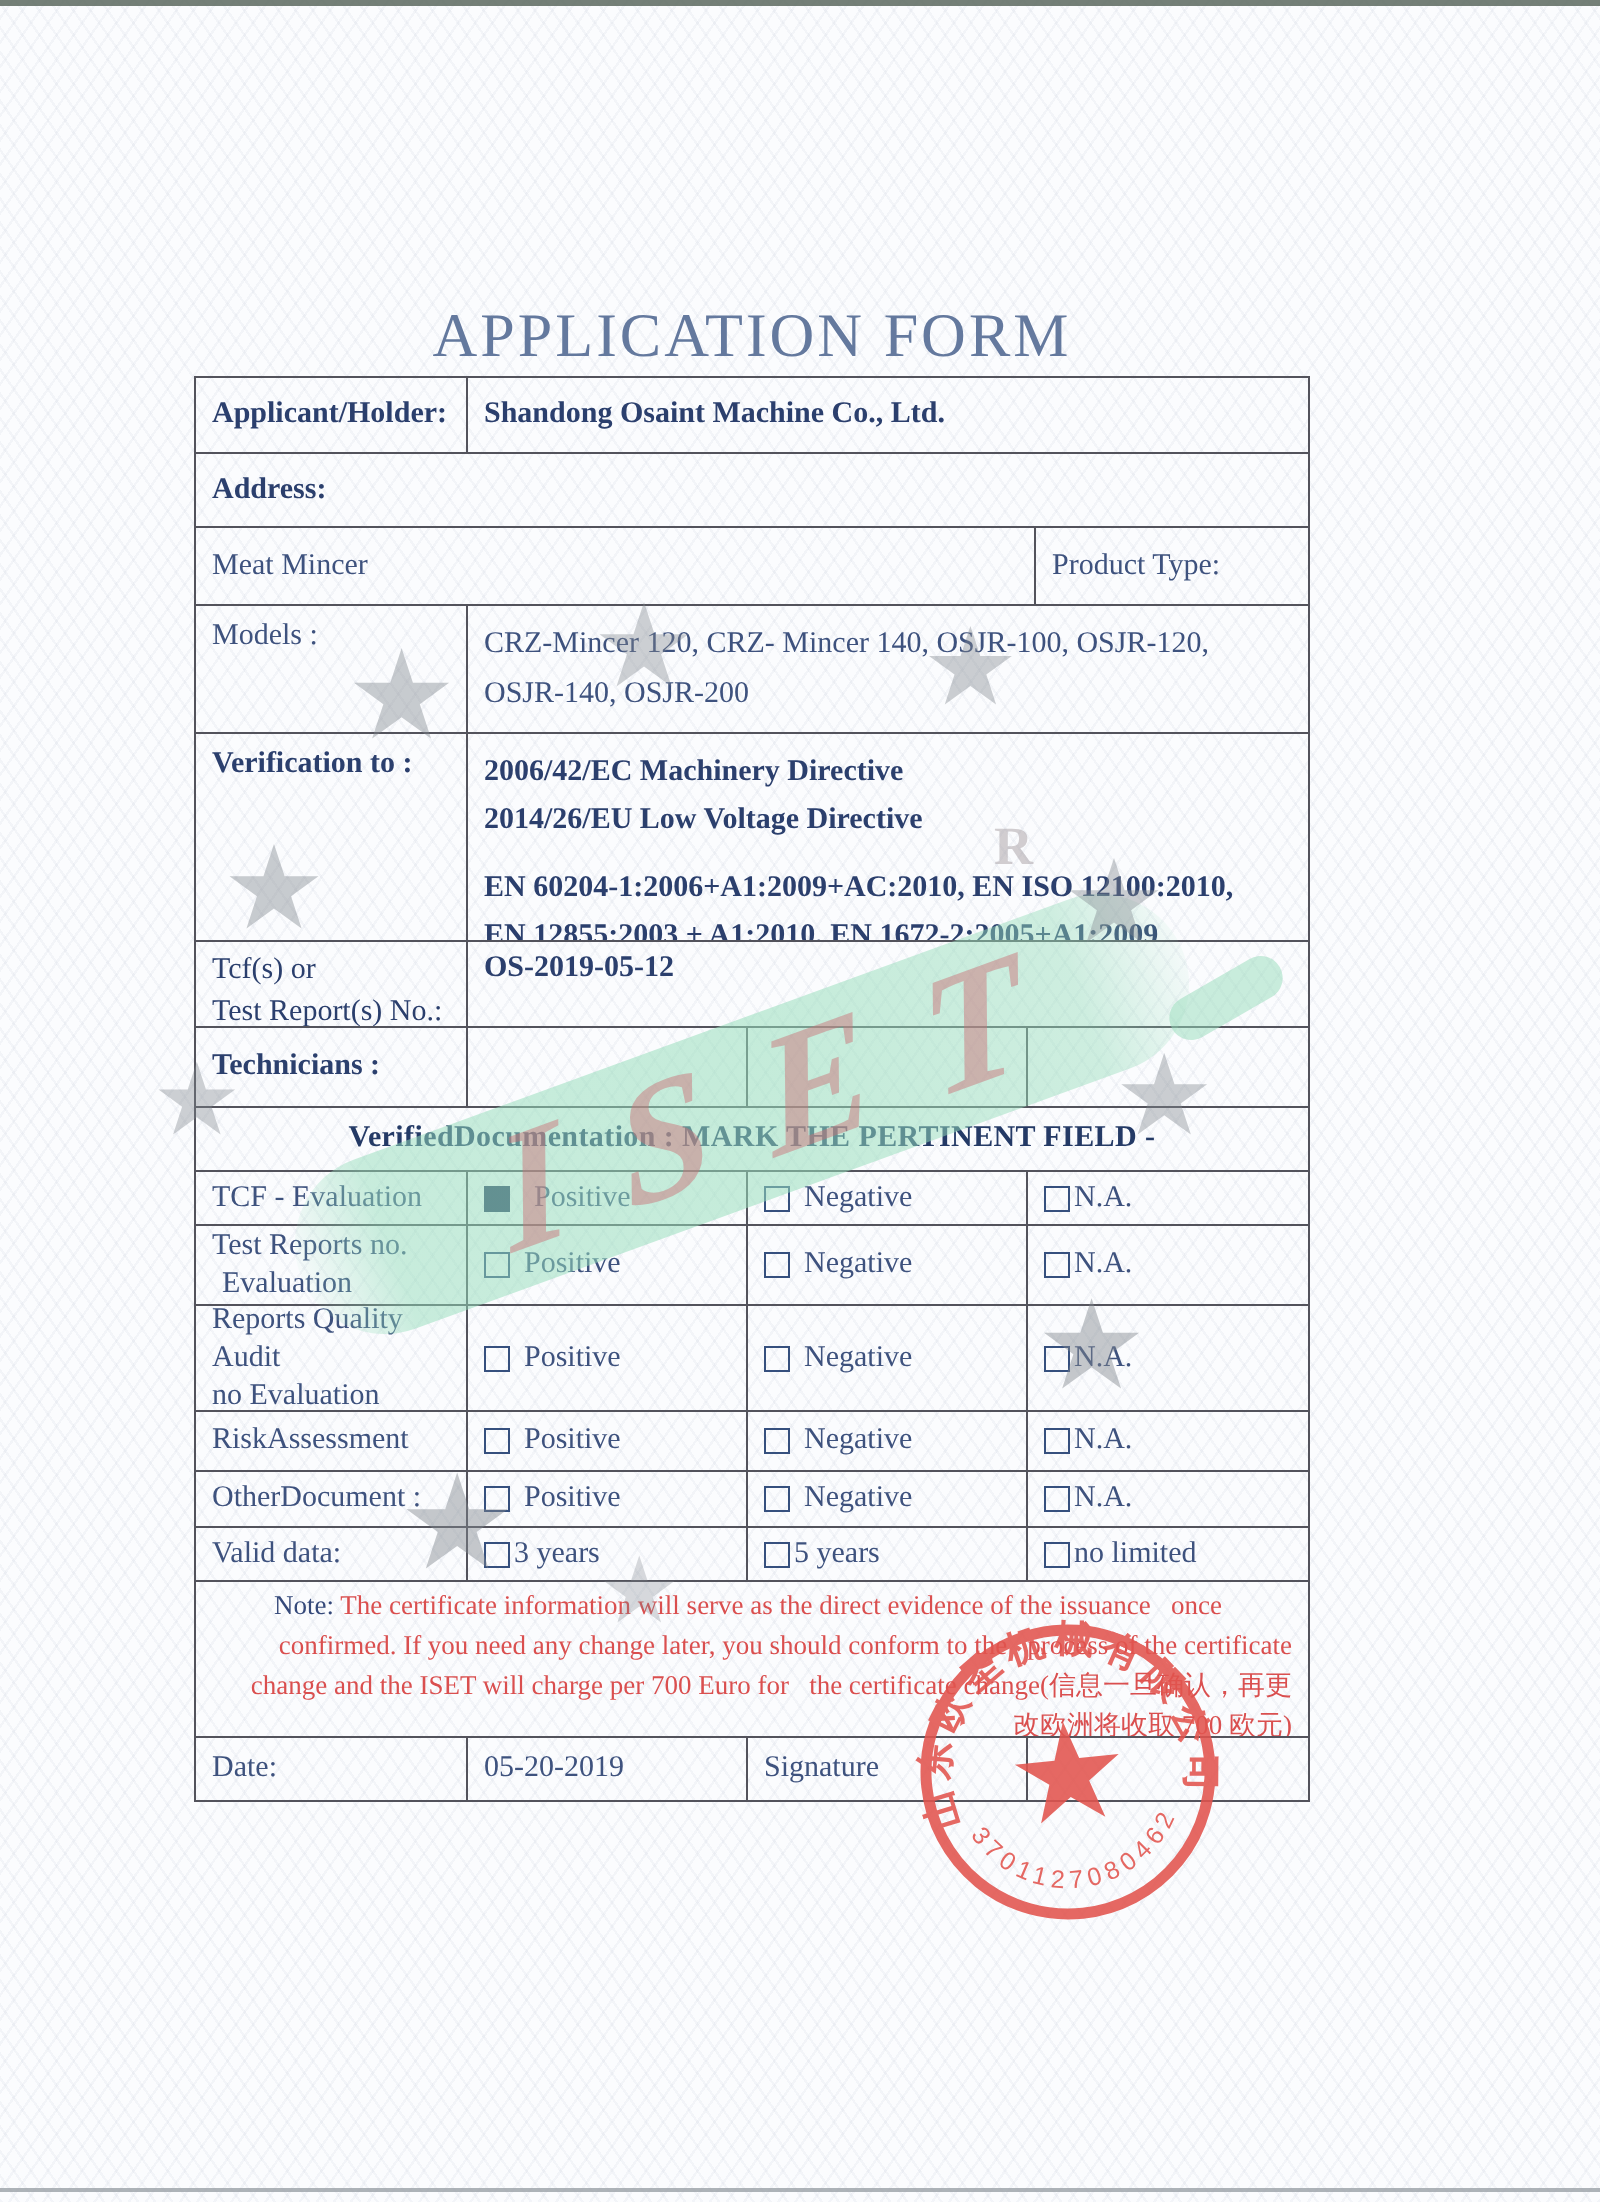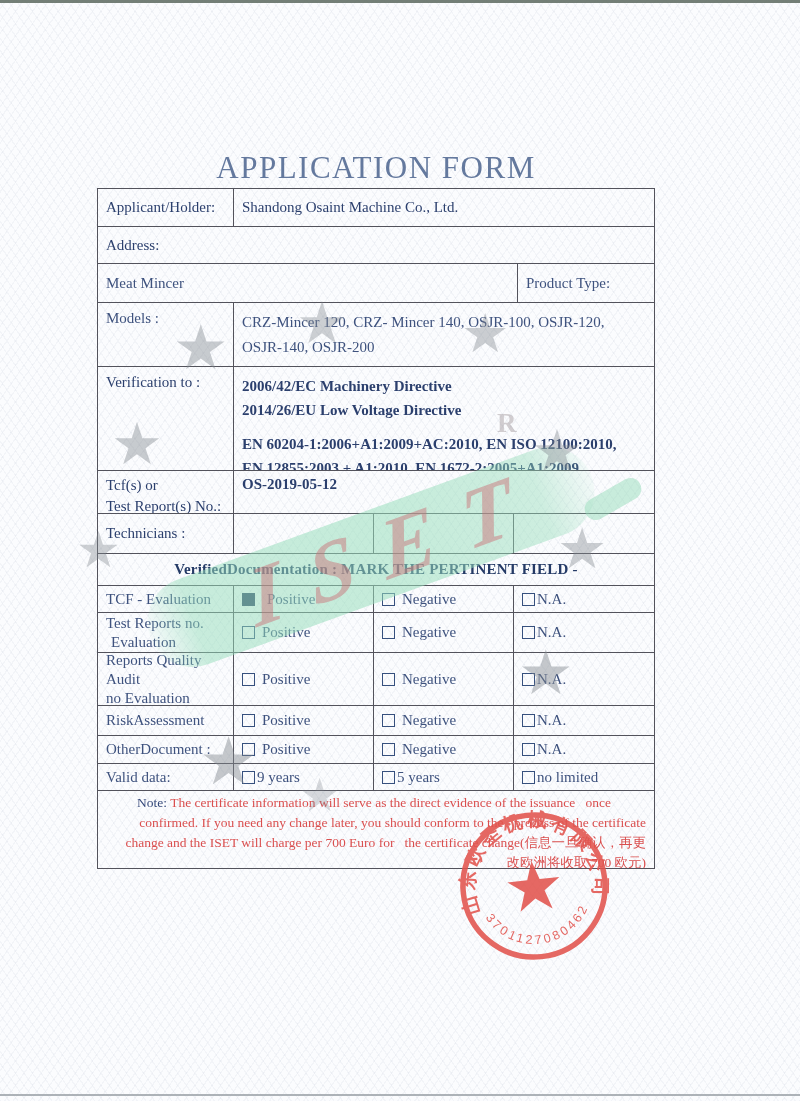--- a/index.html
+++ b/index.html
@@ -33,21 +33,21 @@
   }
   .row { display:flex; border-bottom:1px solid #53535c; overflow:hidden; }
   .cell { border-right:1px solid #53535c; padding:0 8px; display:flex; align-items:center; overflow:hidden; }
   .cell:last-child { border-right:none; }
   .c1 { width:136px; flex:none; }
   .c2 { width:140px; flex:none; }
   .c3 { width:140px; flex:none; }
   .c4 { flex:1; }
   .crest { flex:1; }
   .multi { display:block; }
-  .b { font-weight:normal; color:#2b3f6d; }
+  .b { font-weight:bold; color:#2b3f6d; }
 
   .h38{height:38px}.h37{height:37px}.h39{height:39px}.h64{height:64px}
   .h104{height:104px}.h43{height:43px}.h40{height:40px}.h32{height:32px}
   .h27{height:27px}.h53{height:53px}.h30{height:30px}.h28{height:28px}.h78{height:78px}
 
   .models-val { padding-top:7px; line-height:25px; }
   .verif-label { align-items:flex-start; padding-top:7px; }
   .verif-val { padding-top:7px; line-height:24px; font-weight:bold; color:#2b3f6d; }
   .verif-spacer { height:10px; }
   .tcf-label { padding-top:4px; line-height:21px; font-weight:normal; color:#2b3f6d; }
@@ -248,41 +248,47 @@
       <div class="cell c4 tight">
         <span class="cb"></span>
         <span>N.A.</span>
       </div>
     </div>
 
     <div class="row h27">
       <div class="cell c1">Valid data:</div>
       <div class="cell c2 tight">
         <span class="cb"></span>
-        <span>9 years</span>
+        <span>3 years</span>
       </div>
       <div class="cell c3 tight">
         <span class="cb"></span>
         <span>5 years</span>
       </div>
       <div class="cell c4 tight">
         <span class="cb"></span>
         <span>no limited</span>
       </div>
     </div>
 
     <div class="row h78">
       <div class="cell crest note-cell">
         <div><span class="note-prefix">Note:</span><span class="note-line"> The certificate information will serve as the direct evidence of the issuance   once</span></div>
         <div class="note-line">confirmed. If you need any change later, you should conform to the   process of the certificate</div>
         <div class="note-line">change and the ISET will charge per 700 Euro for   the certificate change(信息一旦确认，再更</div>
         <div class="note-line">改欧洲将收取 700 欧元)</div>
       </div>
     </div>
 
+    <div class="row h32">
+      <div class="cell c1">Date:</div>
+      <div class="cell c2">05-20-2019</div>
+      <div class="cell c3">Signature</div>
+      <div class="cell c4"></div>
+    </div>
 
   </div>
 
   <span class="wm-star" style="left:173px;top:311px;font-size:62px;opacity:.42">★</span>
   <span class="wm-star" style="left:296px;top:289px;font-size:58px;opacity:.38">★</span>
   <span class="wm-star" style="left:461px;top:302px;font-size:54px;opacity:.40">★</span>
   <span class="wm-star" style="left:111px;top:410px;font-size:58px;opacity:.42">★</span>
   <span class="wm-star" style="left:531px;top:417px;font-size:58px;opacity:.40">★</span>
   <span class="wm-star" style="left:76px;top:521px;font-size:50px;opacity:.38">★</span>
   <span class="wm-star" style="left:557px;top:516px;font-size:56px;opacity:.40">★</span>

